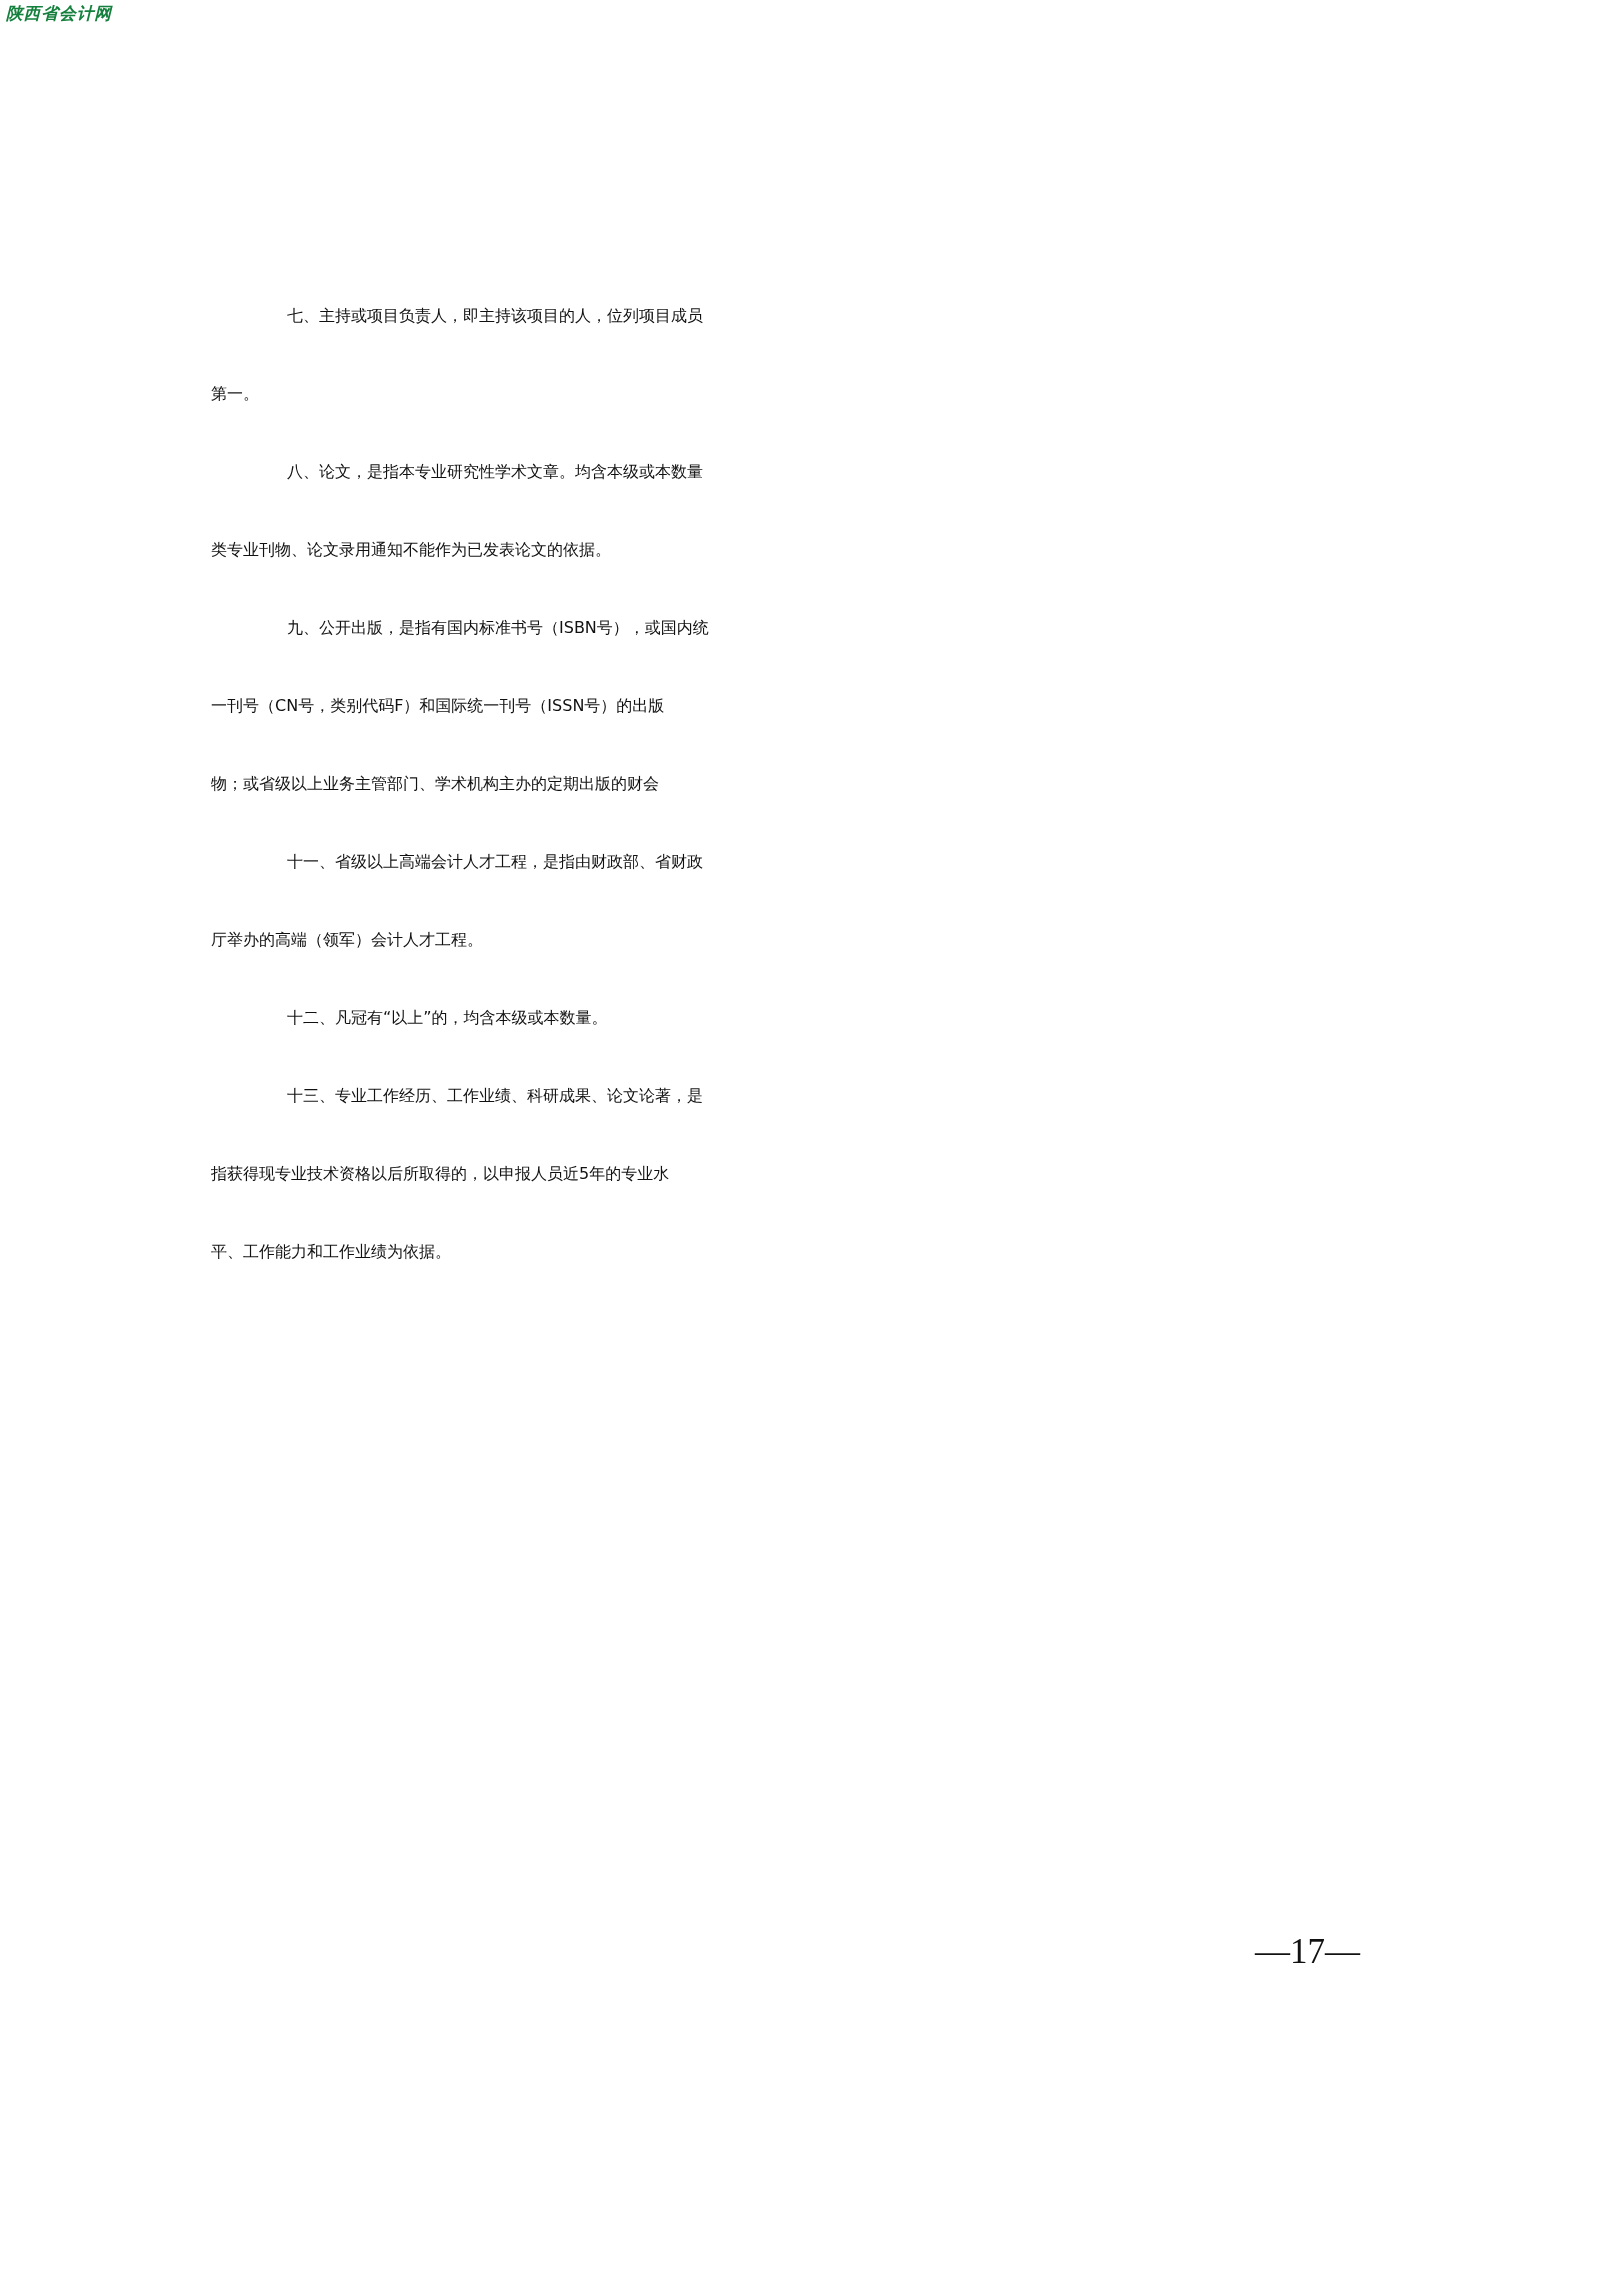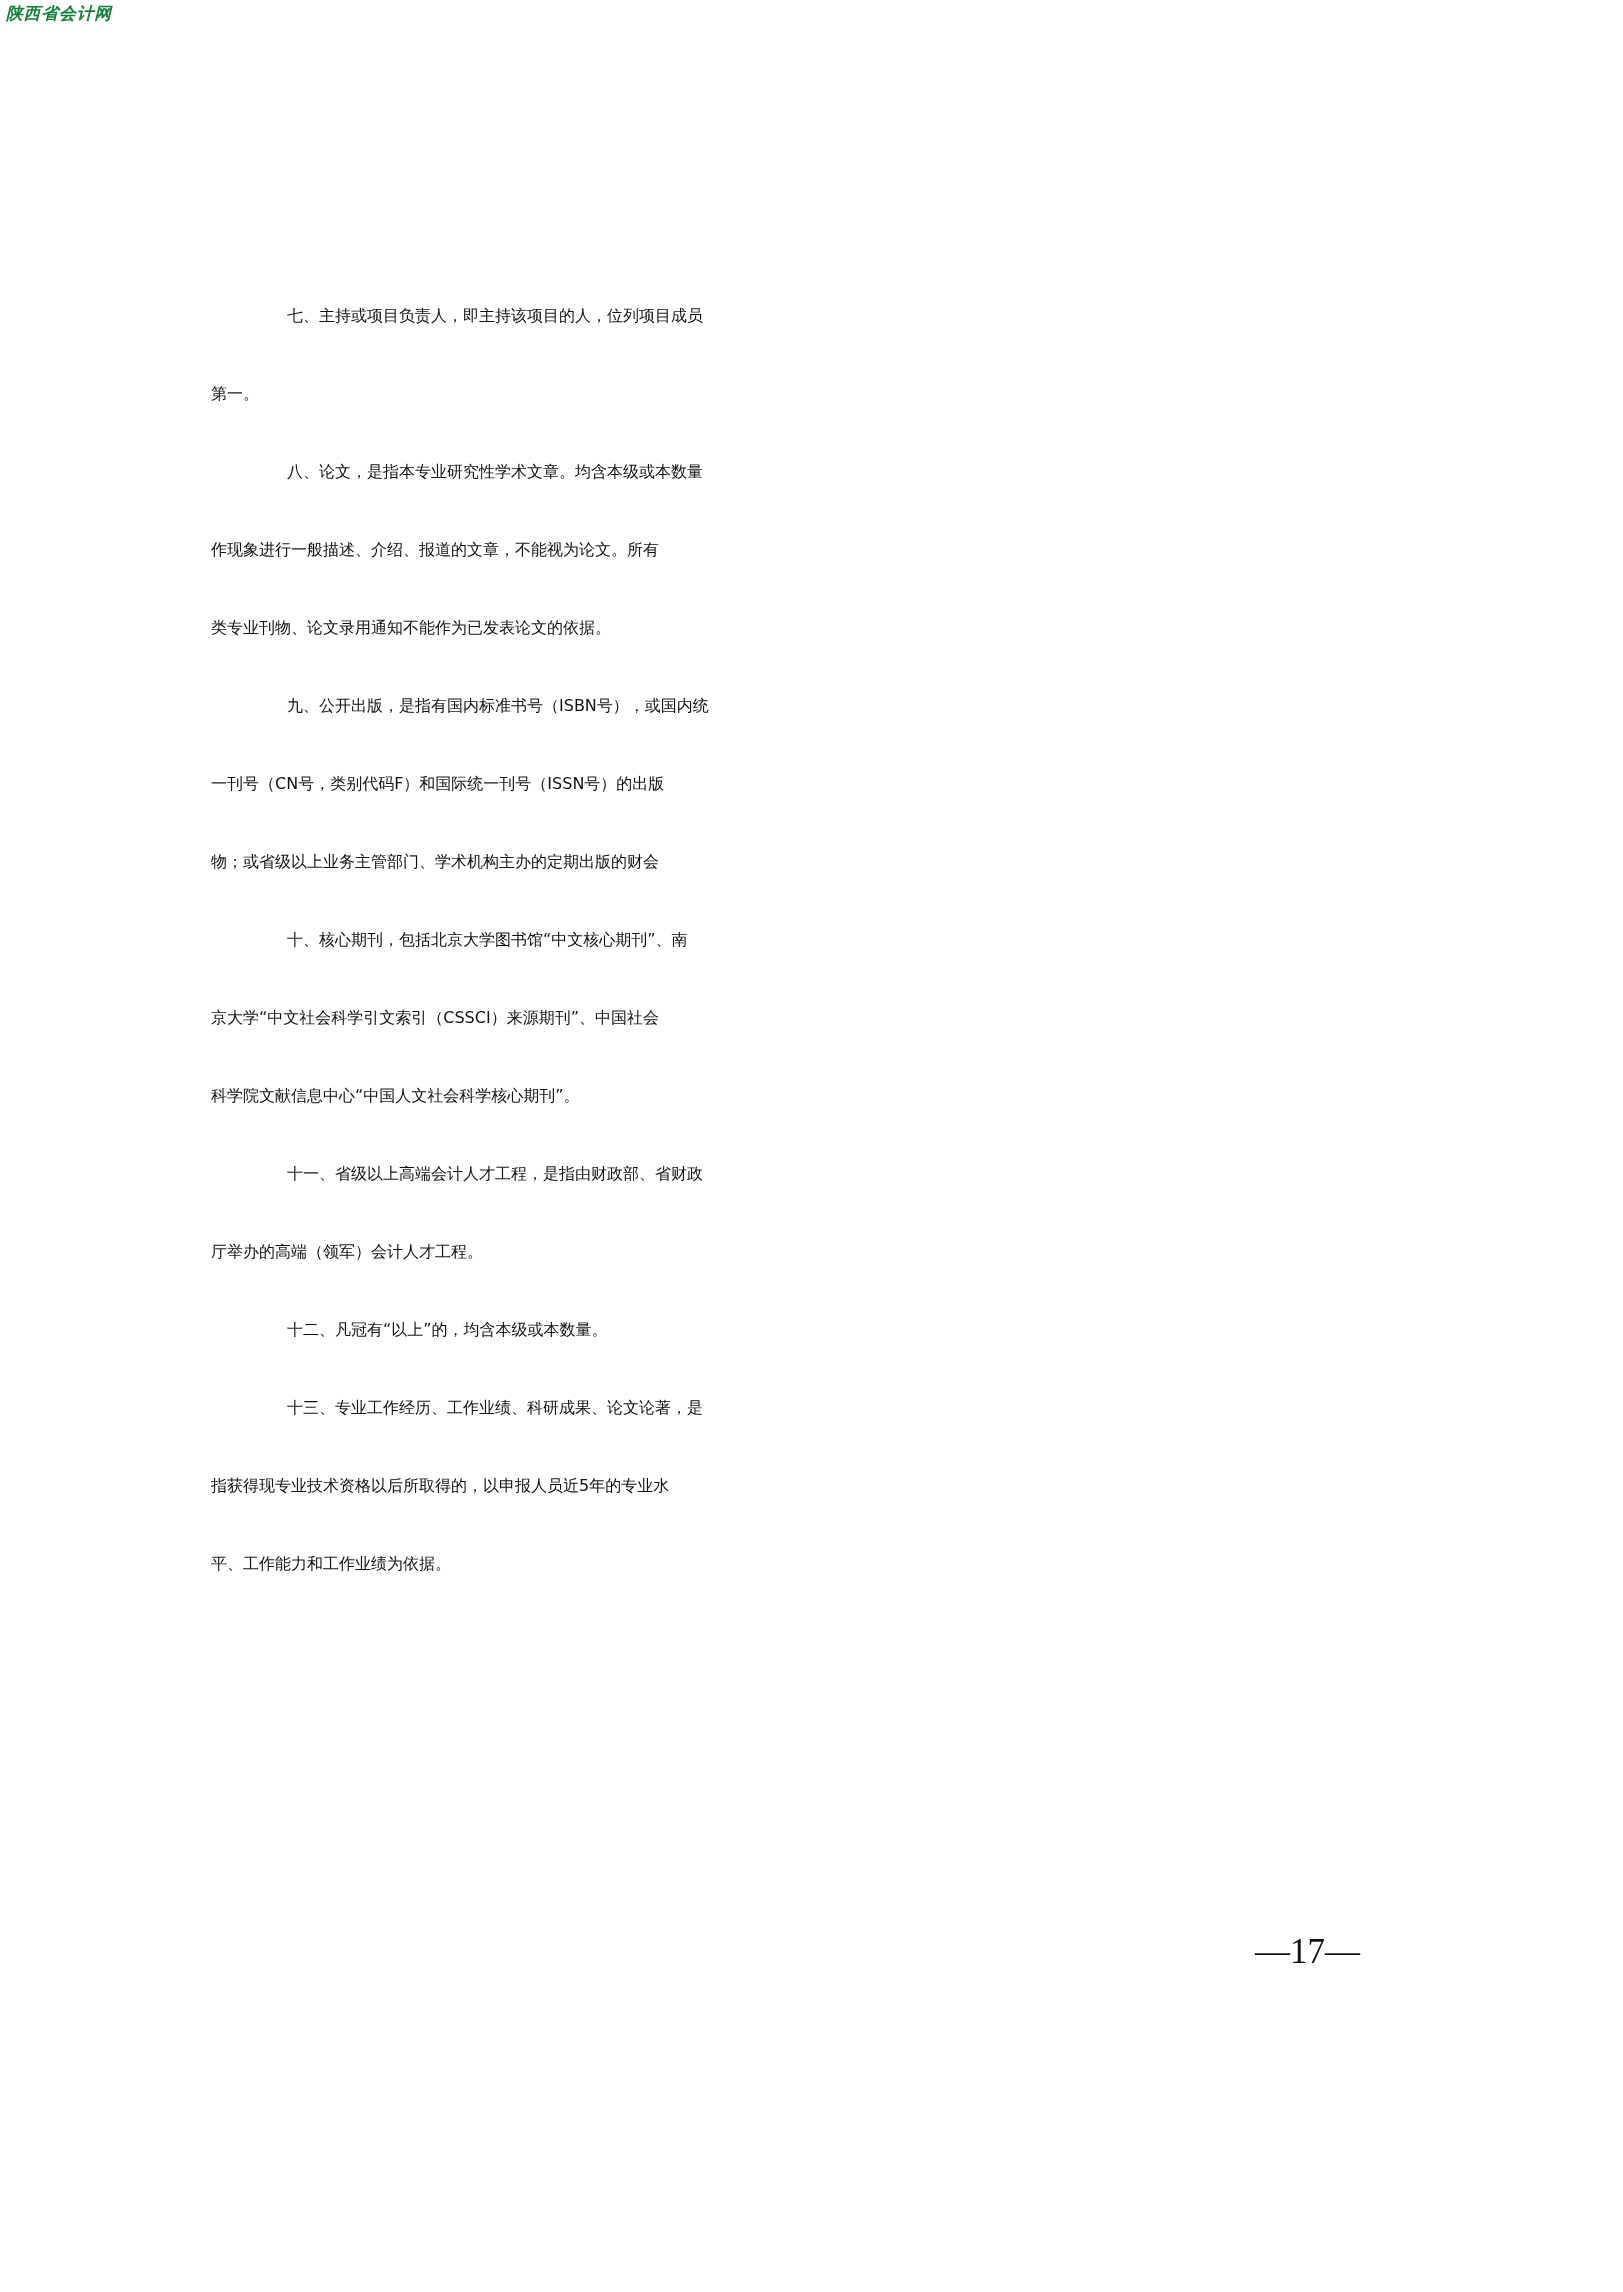--- a/index.html
+++ b/index.html
@@ -57,35 +57,29 @@
 
 <div class="content">
 
   <div class="para-block">
     <span class="line indent">七、主持或项目负责人，即主持该项目的人，位列项目成员</span>
     <span class="line">第一。</span>
   </div>
 
   <div class="para-block">
     <span class="line indent">八、论文，是指本专业研究性学术文章。均含本级或本数量</span>
-    <span class="line">作现象进行一般描述、介绍、报道的文章，不能视为论文。所有</span>
     <span class="line">类专业刊物、论文录用通知不能作为已发表论文的依据。</span>
   </div>
 
   <div class="para-block">
     <span class="line indent">九、公开出版，是指有国内标准书号（ISBN号），或国内统</span>
     <span class="line">一刊号（CN号，类别代码F）和国际统一刊号（ISSN号）的出版</span>
     <span class="line">物；或省级以上业务主管部门、学术机构主办的定期出版的财会</span>
   </div>
 
-  <div class="para-block">
-    <span class="line indent">十、核心期刊，包括北京大学图书馆“中文核心期刊”、南</span>
-    <span class="line">京大学“中文社会科学引文索引（CSSCI）来源期刊”、中国社会</span>
-    <span class="line">科学院文献信息中心“中国人文社会科学核心期刊”。</span>
-  </div>
 
   <div class="para-block">
     <span class="line indent">十一、省级以上高端会计人才工程，是指由财政部、省财政</span>
     <span class="line">厅举办的高端（领军）会计人才工程。</span>
   </div>
 
   <div class="para-block">
     <span class="line indent">十二、凡冠有“以上”的，均含本级或本数量。</span>
   </div>
 

